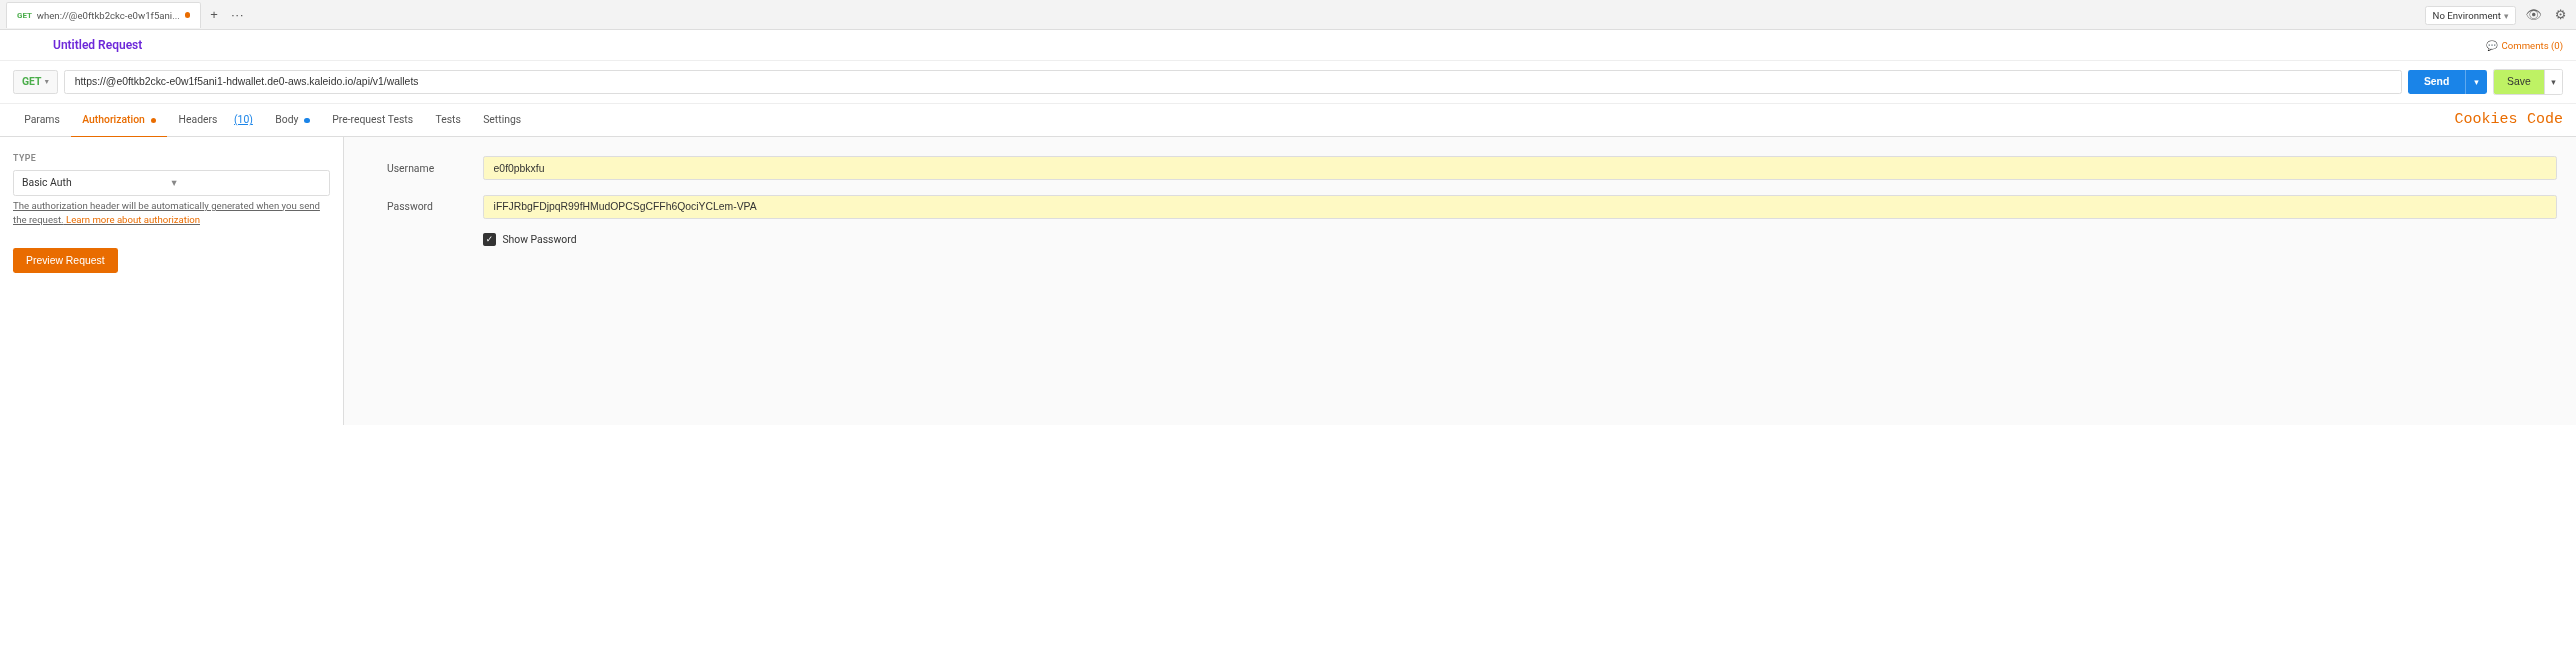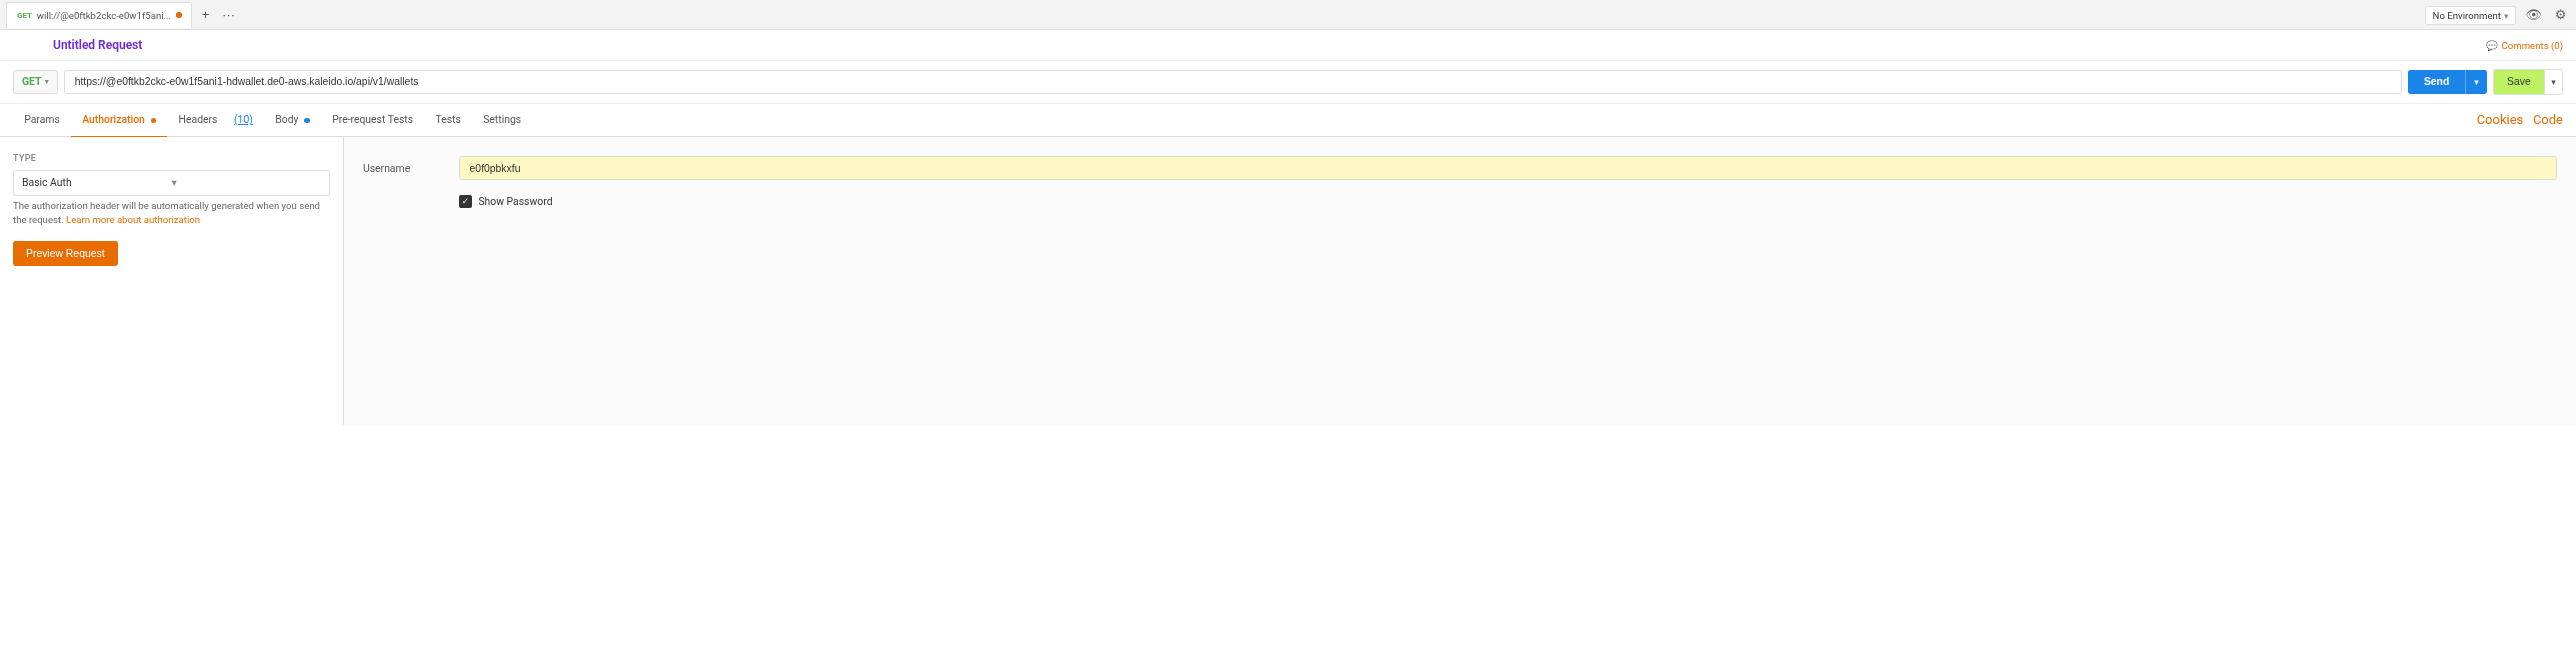--- a/index.html
+++ b/index.html
@@ -222,29 +222,31 @@
     .nav-tab .headers-count {
       color: #1a84e8;
     }
     .nav-tabs-right {
       margin-left: auto;
       display: flex;
       gap: 9.6px;
     }
     .nav-link {
       color: #e96c00;
-      font-size: 13px;
-      cursor: pointer;
+      font-size: 15px;
+      cursor: pointer;
+      font-family: Liberation Mono, monospace;
     }
 
     
     .main-content {
       display: flex;
       min-height: 288px;
       background: #fafafa;
+      gap: 24px;
     }
 
     
     .left-panel {
       width: 344px;
       min-width: 344px;
       padding: 16px 13px;
       border-right: 0.8px solid #ddd;
       background: #fff;
     }
@@ -271,21 +273,22 @@
       font-size: 10.4px;
     }
     .type-arrow {
       color: #888;
       font-size: 8px;
     }
     .auth-description {
       font-size: 9.6px;
       color: #666;
       line-height: 1.5;
-      margin-bottom: 13px;
+      margin-bottom: 20px;
+      text-decoration: underline;
     }
     .auth-link {
       color: #e96c00;
       cursor: pointer;
     }
     .preview-btn {
       background: #e96c00;
       color: #fff;
       border: none;
       border-radius: 2.4px;
@@ -349,21 +352,21 @@
       color: #333;
       cursor: pointer;
     }
   </style>
 </head>
 <body>
 
 <div class="tab-bar">
   <div class="tab-item">
     <span class="method-badge">GET</span>
-    <span style="font-size:9.6px;color:#555;max-width:144px;overflow:hidden;text-overflow:ellipsis;white-space:nowrap;">will://@e0ftkb2ckc-e0w1f5ani...</span>
+    <span style="font-size:9.6px;color:#555;max-width:144px;overflow:hidden;text-overflow:ellipsis;white-space:nowrap;">when://@e0ftkb2ckc-e0w1f5ani...</span>
     <span class="tab-dot"></span>
   </div>
   <button class="tab-add-btn">+</button>
   <button class="tab-more-btn">···</button>
   <div class="tab-bar-right">
     <div class="env-select-wrapper">
       <span>No Environment</span>
       <span style="color:#888;font-size:8.8px;">▾</span>
     </div>
     <button class="icon-btn">
@@ -444,20 +447,24 @@
       <span class="auth-link">Learn more about authorization</span>
     </p>
     <button class="preview-btn">Preview Request</button>
   </div>
 
   <div class="right-panel">
     <div class="field-row">
       <label class="field-label">Username</label>
       <input class="field-input" type="text" value="e0f0pbkxfu" style="">
     </div>
+    <div class="field-row">
+      <label class="field-label">Password</label>
+      <input class="field-input" type="text" value="iFFJRbgFDjpqR99fHMudOPCSgCFFh6QociYCLem-VPA" style="">
+    </div>
     <div class="show-password-row">
       <div class="checkbox-custom">
         <span class="checkmark">✓</span>
       </div>
       <span class="show-password-label">Show Password</span>
     </div>
   </div>
 </div>
 
 

